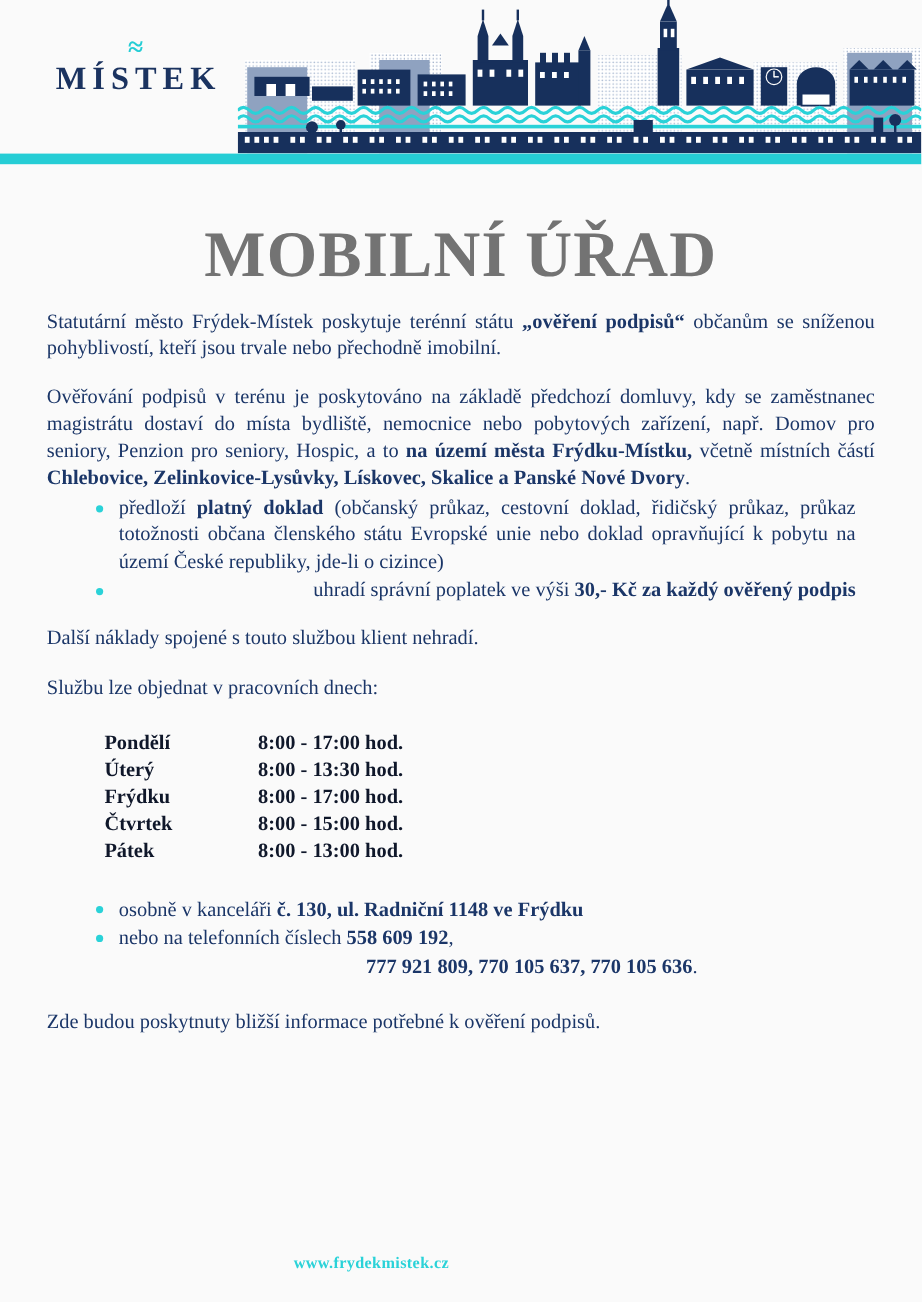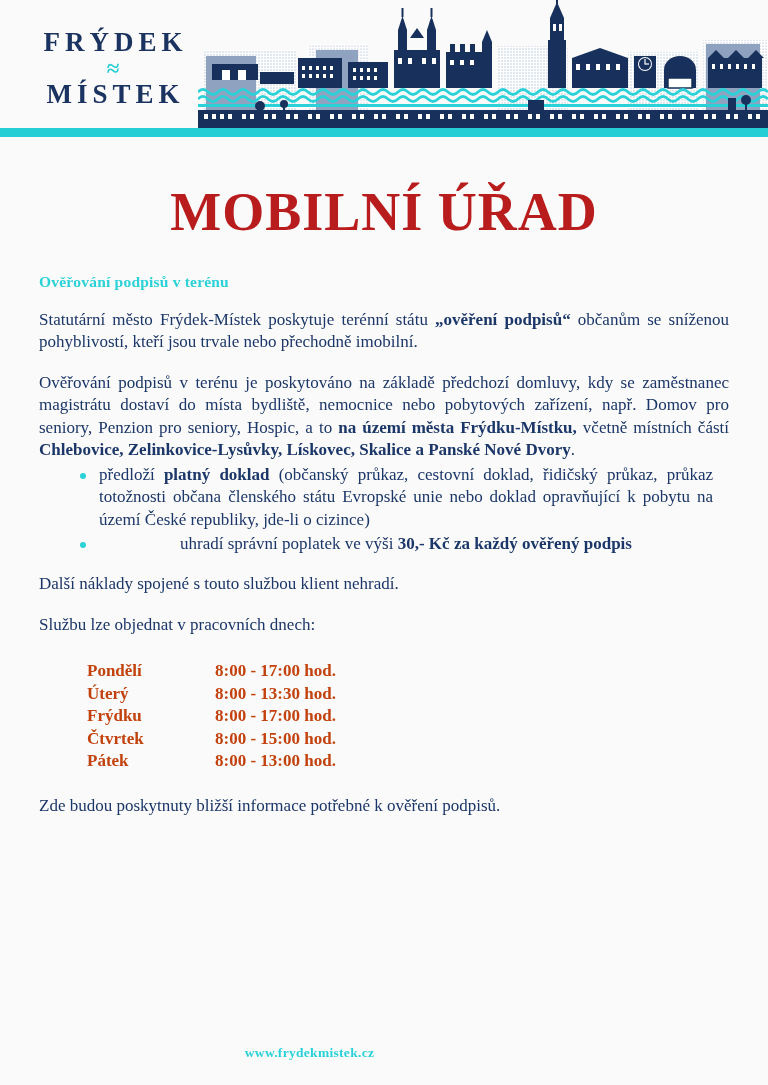--- a/index.html
+++ b/index.html
@@ -69,21 +69,21 @@
     width: 768px;
     height: 9px;
     background: #25cdd5;
   }
 
   
   .title {
     margin: 0;
     padding: 48px 0 0 0;
     text-align: center;
-    color: #b91c1c;
+    color: #737373;
     font-family: "Liberation Serif", "DejaVu Serif", serif;
     font-weight: bold;
     font-size: 54px;
     letter-spacing: 1px;
     line-height: 1;
   }
 
   
   .content {
     padding: 0 39px 0 39px;
@@ -118,38 +118,38 @@
   }
   ul.bullets > li {
     position: relative;
     font-size: 17px;
     line-height: 1.32;
     padding-left: 21px;
     margin-top: 2px;
     text-align: justify;
     text-justify: inter-word;
   }
-  ul.bullets > li.nojust { text-align: center; }
+  ul.bullets > li.nojust { text-align: right; }
   ul.bullets > li::before {
     content: "";
     position: absolute;
     left: 2px;
     top: 9px;
     width: 6px;
     height: 6px;
     border-radius: 50%;
     background: #2ad2d8;
   }
 
   
   .schedule {
     margin: 24px 0 0 0;
     padding-left: 48px;
     border-collapse: collapse;
-    color: #c2410c;
+    color: #0f172a;
     font-weight: bold;
     font-size: 17px;
   }
   .schedule-row {
     display: flex;
     line-height: 1.32;
   }
   .schedule-day { width: 128px; }
   .schedule-hours { white-space: nowrap; }
 
@@ -198,21 +198,20 @@
     font-size: 13.5px;
     letter-spacing: 0.3px;
   }
 </style>
 </head>
 <body>
 
 <div class="header">
 
   <div class="logo-block">
-    <div class="logo-word">FRÝDEK</div>
     <div class="logo-wave">≈</div>
     <div class="logo-word">MÍSTEK</div>
   </div>
 
   <div class="cityscape">
     <svg width="570" height="128" viewBox="0 0 570 128" xmlns="http://www.w3.org/2000/svg" aria-hidden="true">
       <defs>
         <pattern id="dots" width="3" height="3" patternUnits="userSpaceOnUse">
           <rect width="3" height="3" fill="#ffffff"></rect>
           <circle cx="1" cy="1" r="0.7" fill="#aebdd4"></circle>
@@ -402,21 +401,20 @@
     </svg>
   </div>
 
   <div class="accent-bar"></div>
 </div>
 
 <h1 class="title">MOBILNÍ ÚŘAD</h1>
 
 <div class="content">
 
-  <div class="subtitle">Ověřování podpisů v terénu</div>
 
   <p class="body"><span>Statutární město Frýdek-Místek poskytuje terénní státu </span><b>„ověření podpisů“</b><span> občanům se sníženou pohyblivostí, kteří jsou trvale nebo přechodně imobilní.</span></p>
 
   <p class="body"><span>Ověřování podpisů v terénu je poskytováno na základě předchozí domluvy, kdy se zaměstnanec magistrátu dostaví do místa bydliště, nemocnice nebo pobytových zařízení, např. Domov pro seniory, Penzion pro seniory, Hospic, a to </span><b>na území města Frýdku-Místku,</b><span> včetně místních částí </span><b>Chlebovice, Zelinkovice-Lysůvky, Lískovec, Skalice a Panské Nové Dvory</b><span>.</span></p>
 
 
   <ul class="bullets">
     <li><span>předloží </span><b>platný doklad</b><span> (občanský průkaz, cestovní doklad, řidičský průkaz, průkaz totožnosti občana členského státu Evropské unie nebo doklad opravňující k pobytu na území České republiky, jde-li o cizince)</span></li>
     <li class="nojust"><span>uhradí správní poplatek ve výši </span><b>30,- Kč za každý ověřený podpis</b></li>
   </ul>
@@ -441,17 +439,23 @@
     <div class="schedule-row">
       <div class="schedule-day">Čtvrtek</div>
       <div class="schedule-hours">8:00 - 15:00 hod.</div>
     </div>
     <div class="schedule-row">
       <div class="schedule-day">Pátek</div>
       <div class="schedule-hours">8:00 - 13:00 hod.</div>
     </div>
   </div>
 
+  <ul class="contact-list">
+    <li><span>osobně v kanceláři </span><b>č. 130, ul. Radniční 1148 ve Frýdku</b></li>
+    <li><span>nebo na telefonních číslech </span><b>558 609 192</b><span>,</span>
+      <span class="phone-extra"><span>777 921 809, 770 105 637, 770 105 636</span><span class="tail">.</span></span>
+    </li>
+  </ul>
 
   <p class="closing">Zde budou poskytnuty bližší informace potřebné k ověření podpisů.</p>
 </div>
 
 <div class="footer">www.frydekmistek.cz</div>
 
 </body></html>

